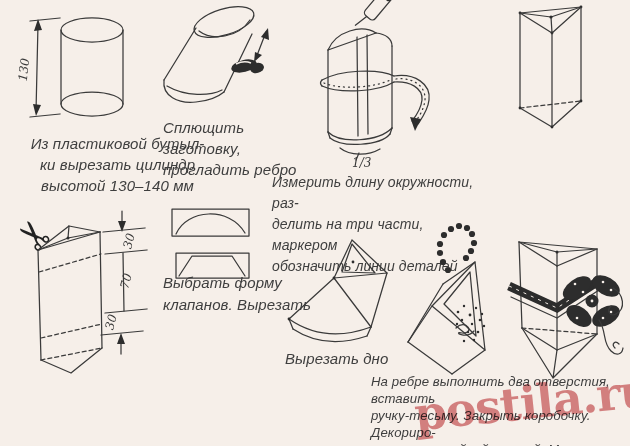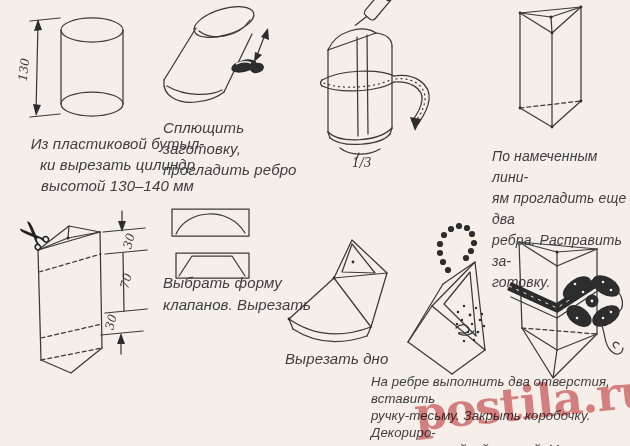--- a/index.html
+++ b/index.html
@@ -108,41 +108,40 @@
       <path class="ink" d="M96 79 C113 77 126 86 125 100 C124 109 119 117 115 122" stroke-dasharray="1 4" stroke-width="3.4"></path>
       <path class="ink-f" d="M115 131 L110 117 L121 119 Z"></path>
     </g>
     <path class="ink" d="M28 132 C40 144 78 142 92 128"></path>
     <path class="ink" d="M30 138 C42 148 80 146 90 134"></path>
     <path class="ink" d="M28 132 L30 138 M92 128 L90 134"></path>
     <path class="ink" d="M40 148 C50 156 68 156 80 149"></path>
     <path class="ink" d="M59 153 L56 160"></path>
     <text class="dim-label" x="52" y="167">1/3</text>
   </svg>
+  <div class="caption cap3">Измерить длину окружности, раз-
+делить на три части, маркером
+обозначить линии деталей</div>
 
   <svg class="panel-svg" style="left:495px;top:3px" width="128" height="140" viewBox="0 0 128 140">
     <path class="ink" d="M25 10 L86 4 L57 30 Z"></path>
     <path class="ink" d="M25 10 L56 14 M86 4 L56 14 M57 30 L56 14"></path>
     <circle class="ink-f" cx="56" cy="14" r="1.6"></circle>
     <circle class="ink-f" cx="25" cy="10" r="1.4"></circle>
     <circle class="ink-f" cx="86" cy="4" r="1.4"></circle>
     <circle class="ink-f" cx="57" cy="30" r="1.4"></circle>
     <line class="ink" x1="25" y1="10" x2="25" y2="105"></line>
     <line class="ink" x1="86" y1="4" x2="86" y2="98"></line>
     <line class="ink" x1="57" y1="30" x2="57" y2="124"></line>
     <path class="ink" d="M25 105 L57 124 L86 98"></path>
     <path class="ink dash" d="M25 105 L86 98"></path>
     <circle class="ink-f" cx="25" cy="105" r="1.4"></circle>
     <circle class="ink-f" cx="86" cy="98" r="1.4"></circle>
     <circle class="ink-f" cx="57" cy="124" r="1.4"></circle>
   </svg>
-  <div class="caption cap4">По намеченным лини-
-ям прогладить еще два
-ребра. Расправить за-
-готовку.</div>
 
   <svg class="panel-svg" style="left:5px;top:198px" width="150" height="170" viewBox="0 0 150 170">
     <g transform="rotate(-135 30 36)">
       <text x="30" y="49" text-anchor="middle" font-size="40" fill="#222">✂</text>
     </g>
     <path class="ink" d="M33 52 L64 28 L95 34"></path>
     <path class="ink" d="M33 52 L95 34"></path>
     <path class="ink" d="M33 52 L63 40 M95 34 L63 40 M64 28 L63 40"></path>
     <circle class="ink-f" cx="63" cy="40" r="1.5"></circle>
     <path class="ink" d="M33 52 L36 162"></path>

